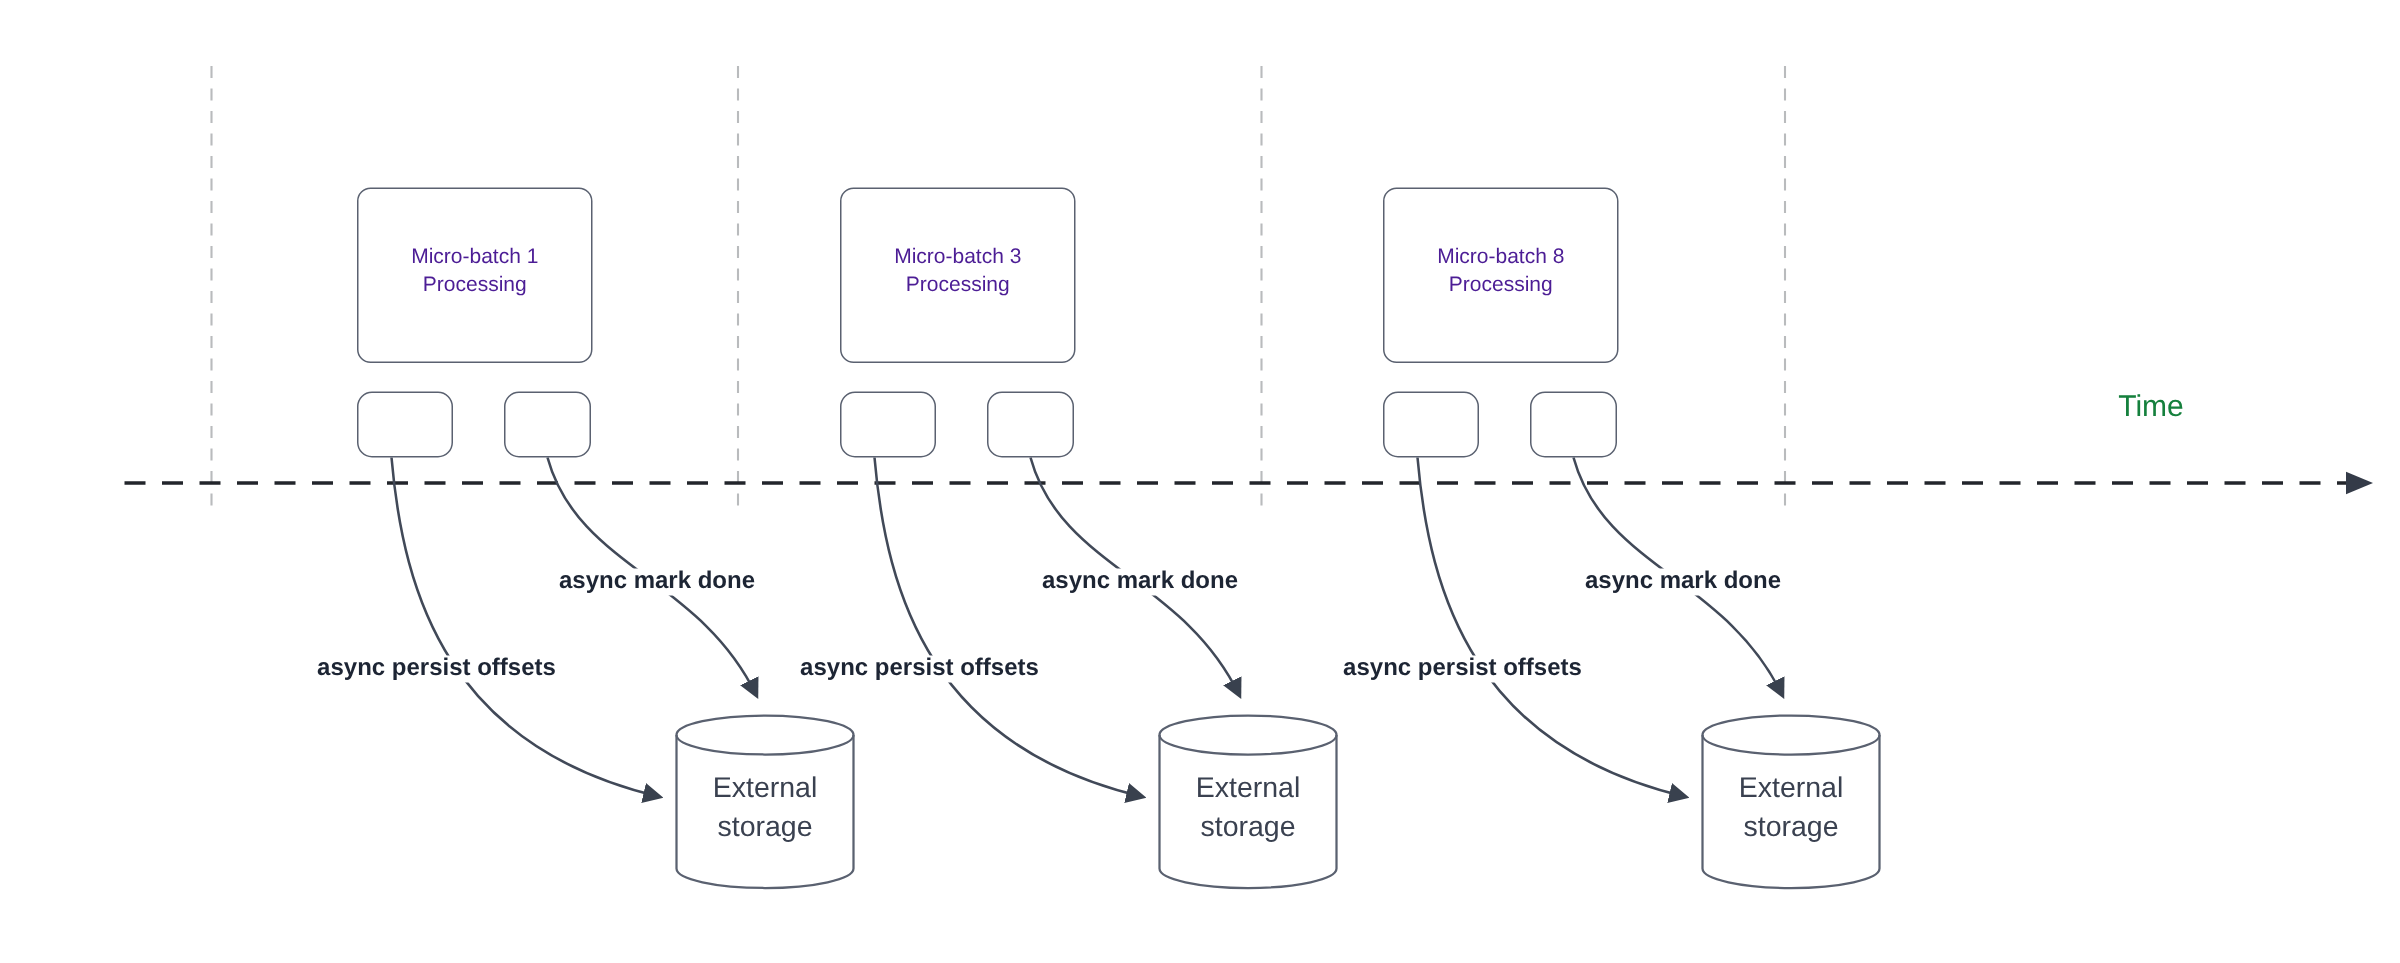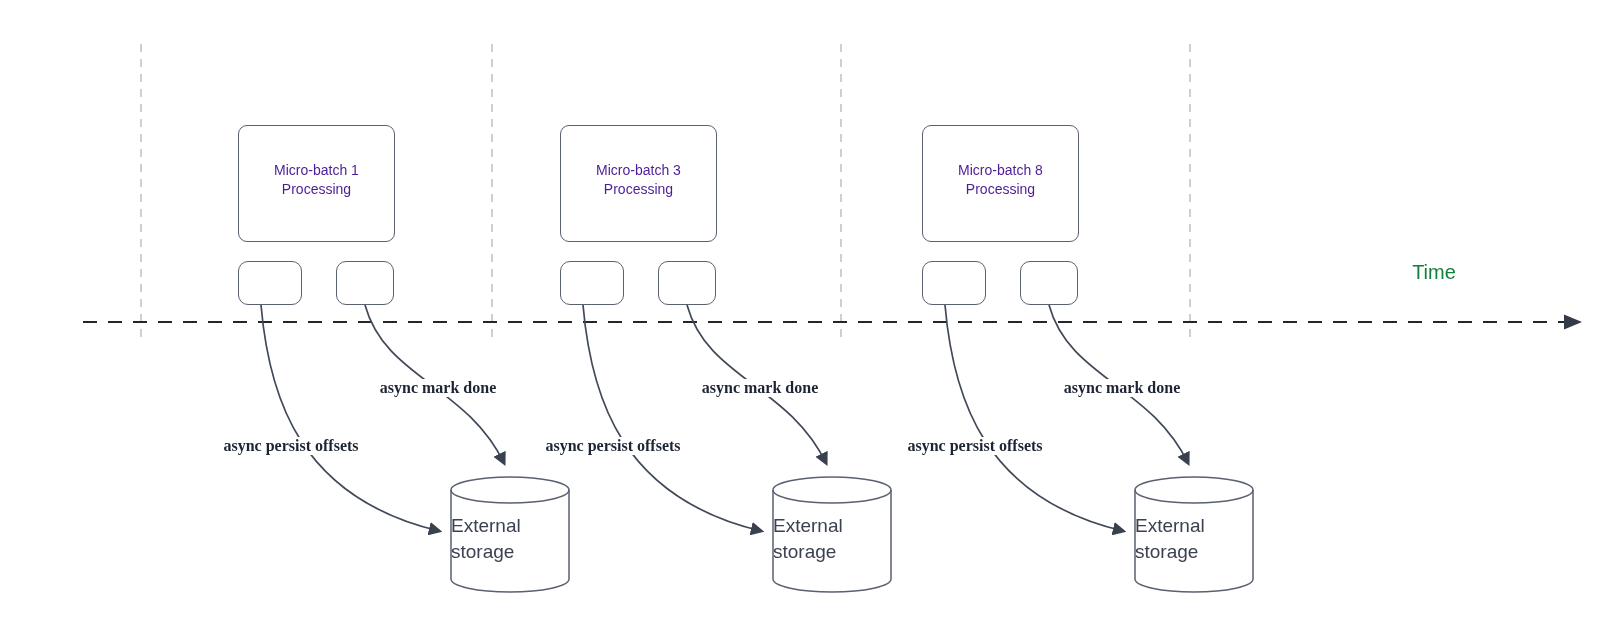--- a/index.html
+++ b/index.html
@@ -28,28 +28,28 @@
     position:absolute;top:261px;height:44px;
     border:1.5px solid #5a6170;border-radius:10px;background:#ffffff;
     box-sizing:border-box;
   }
   .small-box.a{left:0;width:64px;}
   .small-box.b{left:98px;width:58px;}
 
   .arrow-label{
     position:absolute;transform:translateX(-50%);
     font-size:16px;font-weight:bold;color:#1d2534;
-    white-space:nowrap;background:#ffffff;padding:0 2px;font-family:Liberation Serif, serif;
+    white-space:nowrap;background:#ffffff;padding:0 2px;
   }
   .persist-label{left:53px;top:437px;}
   .done-label{left:200px;top:379px;}
 
   .storage-label{
     position:absolute;left:213px;top:513px;width:118px;
-    color:#3a4150;font-size:19px;line-height:1.38;
+    text-align:center;color:#3a4150;font-size:19px;line-height:1.38;
   }
   .time-label{
     position:absolute;left:1386px;top:272px;transform:translate(-50%,-50%);
     font-size:20px;color:#15803d;white-space:nowrap;margin-left:48px;
   }
 </style>
 </head>
 <body>
 
 <div class="canvas">

